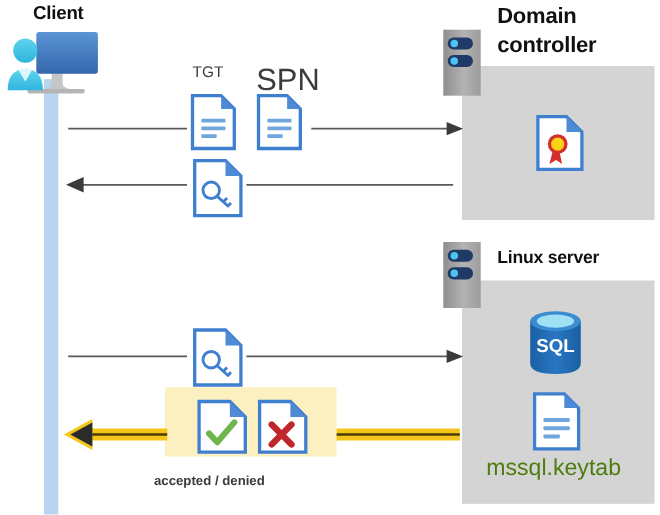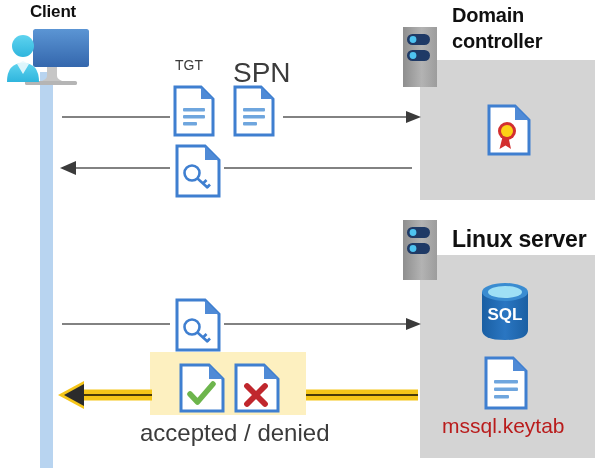--- a/index.html
+++ b/index.html
@@ -24,38 +24,38 @@
   }
   .lbl-dc{
     left:452px; top:2px;
     width:150px;
     font-size:20px; font-weight:bold; color:#101010;
     line-height:26px;
     letter-spacing:-0.2px;
   }
   .lbl-linux{
     left:452px; top:226px;
-    font-size:23px; font-weight:bold; color:#101010;
+    font-size:16px; font-weight:bold; color:#101010;
     letter-spacing:-0.2px;
   }
   .lbl-tgt{
     left:175px; top:57px;
     font-size:14px; color:#3b3b3b;
   }
   .lbl-spn{
     left:233px; top:57px;
     font-size:28px; color:#3b3b3b;
   }
   .lbl-keytab{
     left:442px; top:414px;
-    font-size:21px; color:#b91c1c;text-align:right;
+    font-size:21px; color:#4d7c0f;text-align:right;
   }
   .lbl-acc-den{
-    left:140px; top:419px;
-    font-size:24px; color:#3b3b3b;
+    left:140px; top:430px;
+    font-size:12px; color:#3b3b3b;font-weight:bold;
   }
 
   
   .panel{background:#d4d4d4;}
   .panel-dc{left:420px; top:60px; width:175px; height:140px;}
   .panel-linux{left:420px; top:255px; width:175px; height:203px;}
 
   
   .lifeline{
     left:40px; top:72px; width:13px; height:396px;

